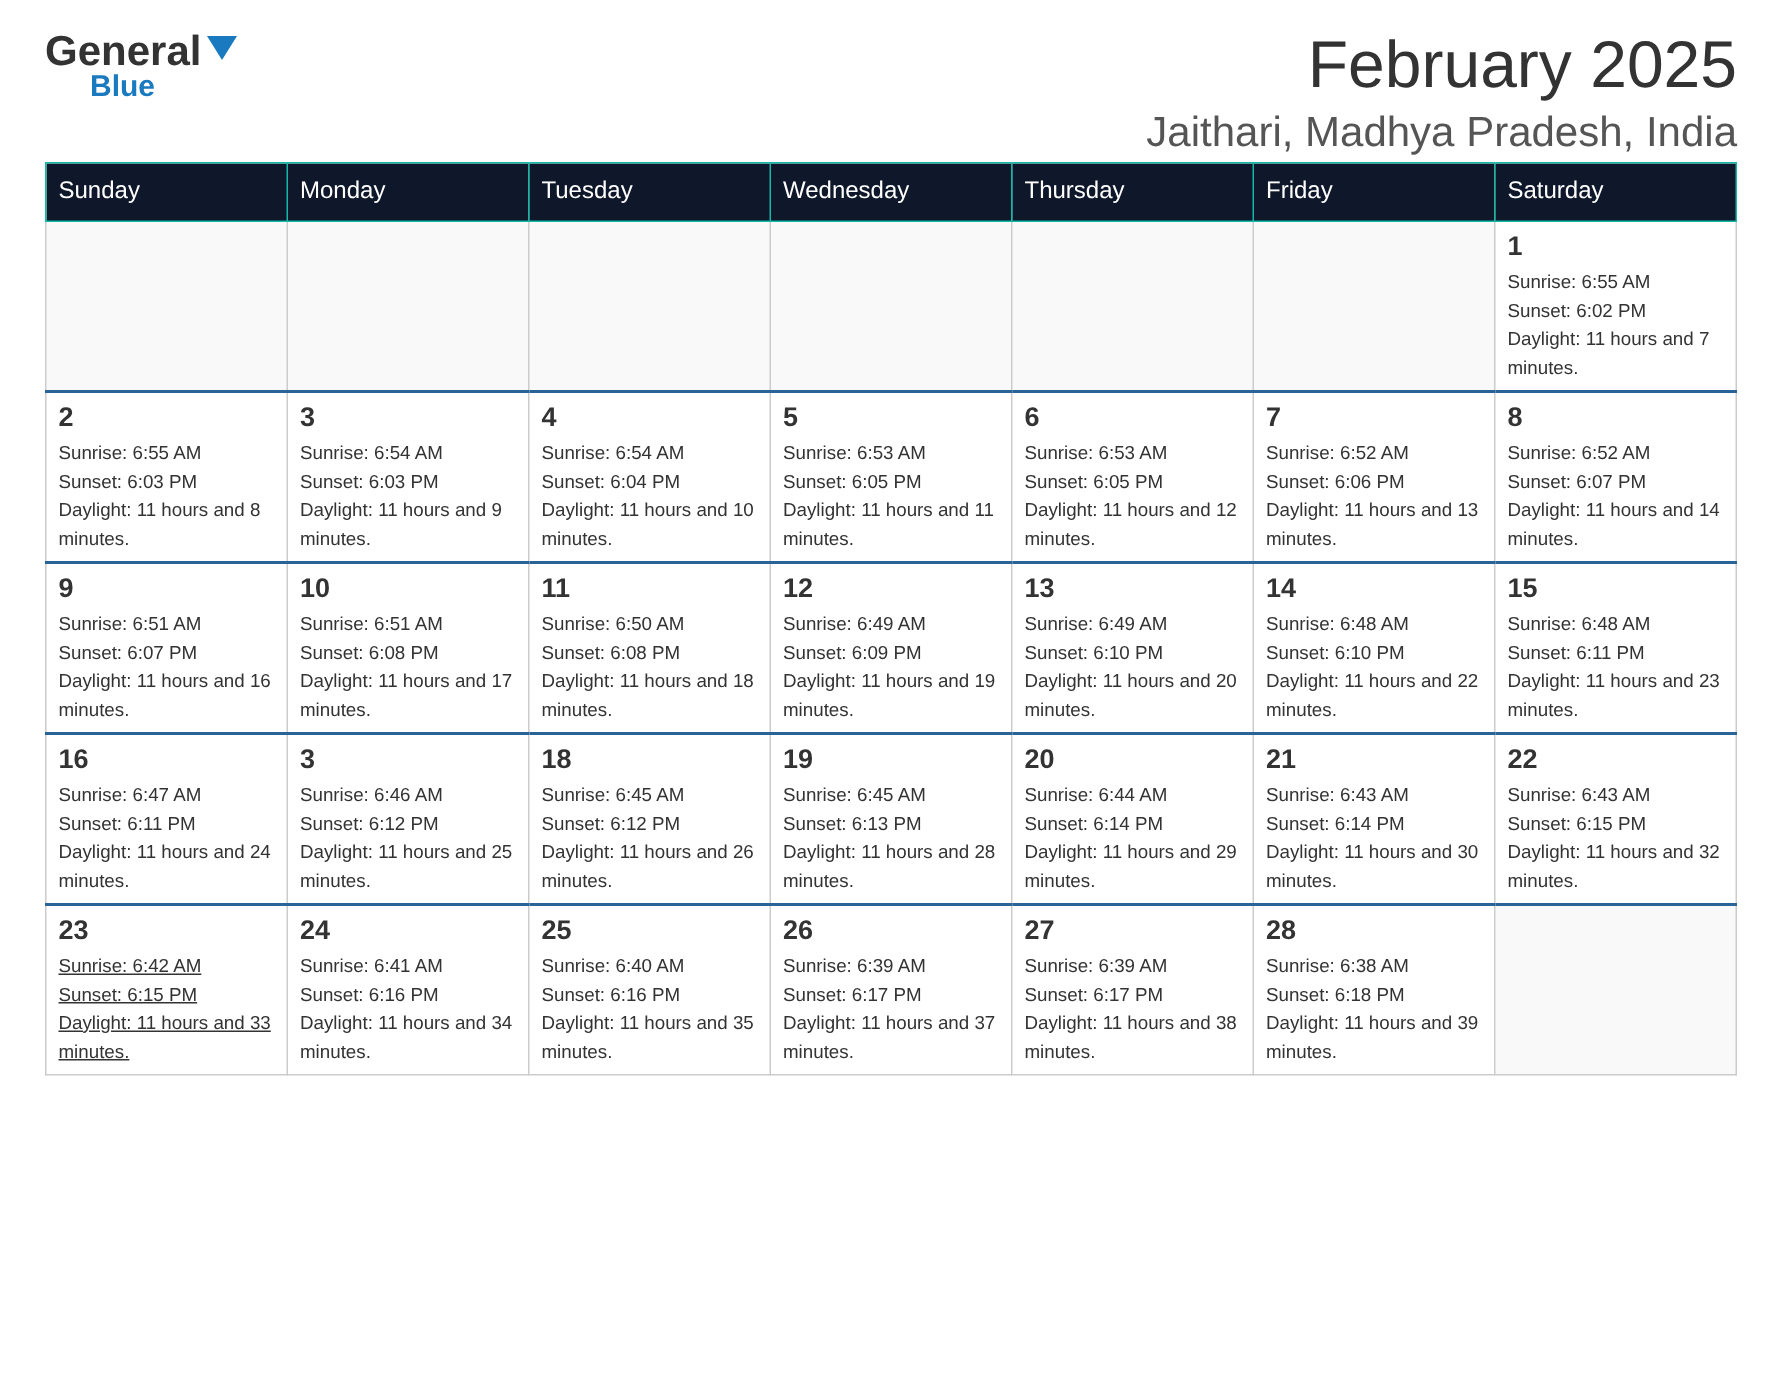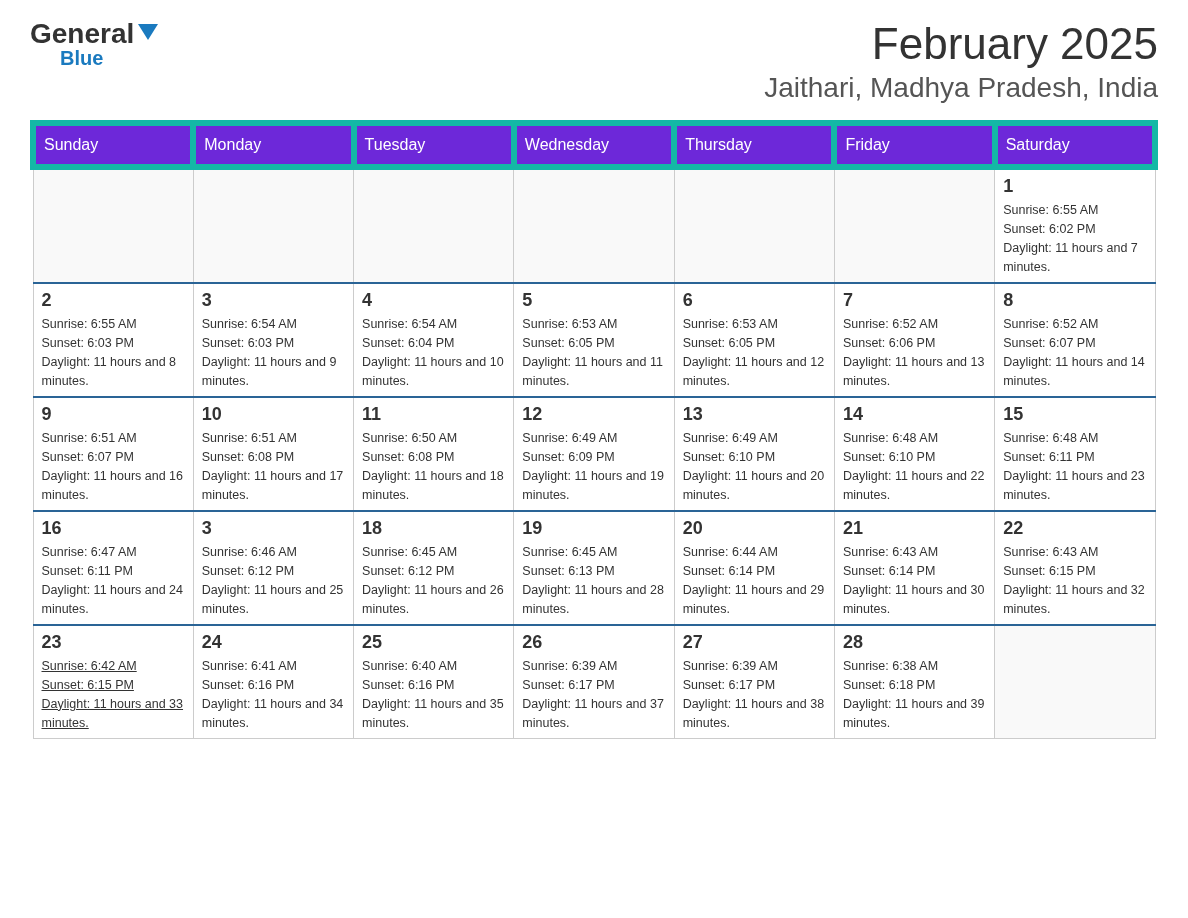--- a/index.html
+++ b/index.html
@@ -7,21 +7,21 @@
       font-family: Arial, sans-serif;
       background: #fff;
       width: 1188px;
       min-height: 918px;
       padding: 20px 30px;
     }
     .header {
       display: flex;
       justify-content: space-between;
       align-items: flex-start;
-      margin-bottom: 16px;
+      margin-bottom: 4px;
     }
     .logo {
       display: flex;
       flex-direction: column;
       align-items: flex-start;
     }
     .logo-general {
       font-size: 28px;
       font-weight: bold;
       color: #333;
@@ -59,27 +59,27 @@
       font-size: 28px;
       color: #555;
       margin-top: 4px;
     }
     .calendar {
       width: 100%;
       border-collapse: collapse;
       border: 1px solid #ccc;
     }
     .calendar th {
-      background-color: #6d28d9;
+      background-color: #0f172a;
       color: #fff;
       font-size: 16px;
       font-weight: normal;
       padding: 10px 8px;
       text-align: left;
-      border: 6px solid #14b8a6;
+      border: 1px solid #14b8a6;
     }
     .calendar td {
       vertical-align: top;
       border: 1px solid #ccc;
       padding: 6px 8px;
       width: 14.28%;
       min-height: 100px;
       font-size: 13px;
       color: #333;
     }

